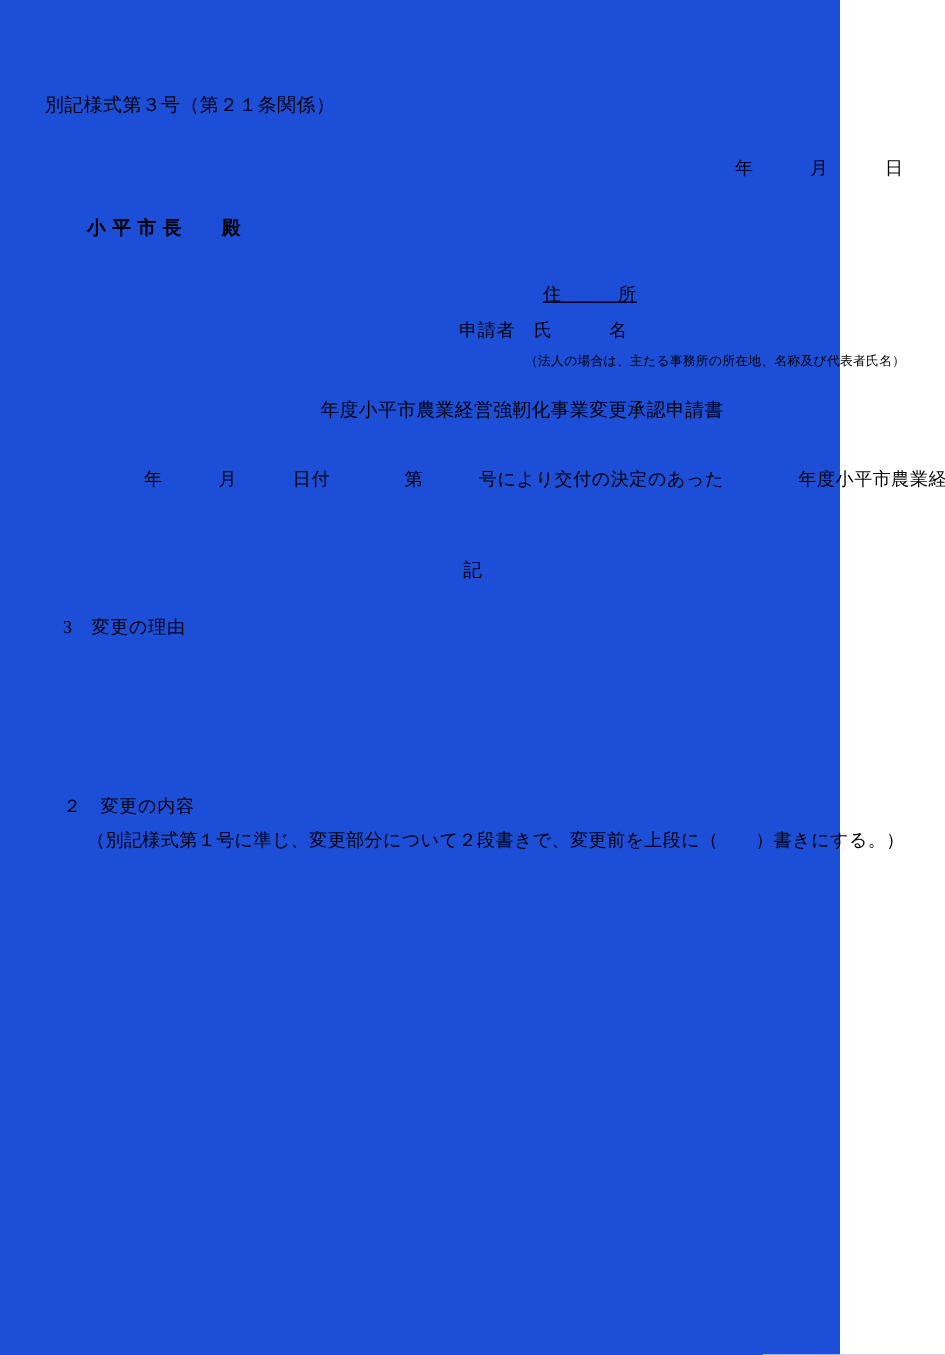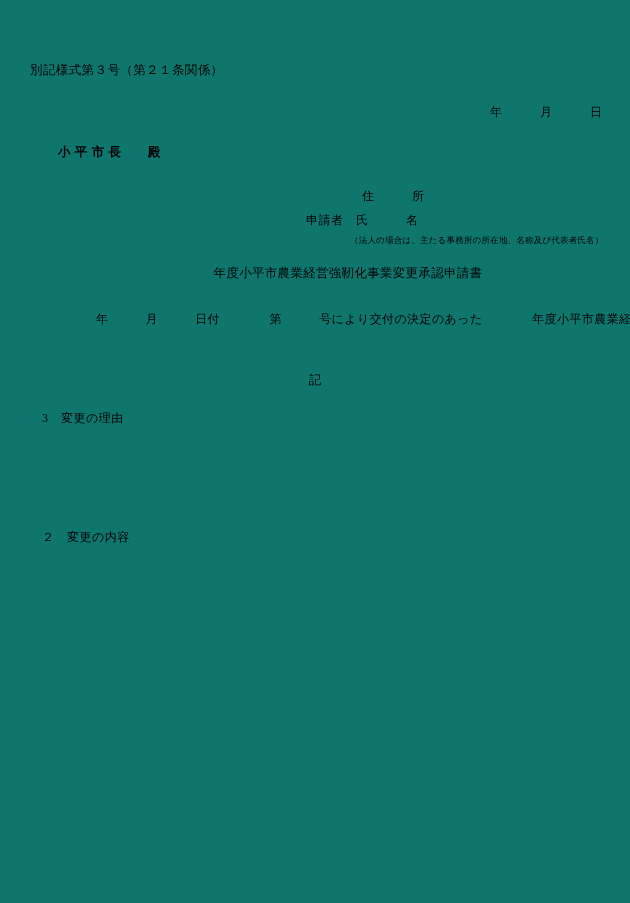--- a/index.html
+++ b/index.html
@@ -12,23 +12,23 @@
     height: 903px;
     font-family: "Liberation Serif", "DejaVu Serif", serif;
     color: #000000;
     position: relative;
     overflow: hidden;
   }
   .page {
     position: absolute;
     left: 0;
     top: 0;
-    width: 630px;
+    width: 560px;
     height: 903px;
-    background: #0f766e;
+    background: #1d4ed8;
   }
   .line {
     position: absolute;
     white-space: pre;
     font-family: "Liberation Serif", "DejaVu Serif", serif;
   }
 
   
   #form-number {
     left: 30px;
@@ -53,20 +53,21 @@
     letter-spacing: 0.6px;
     font-weight: bold;
   }
 
   
   #applicant-address {
     left: 362px;
     top: 188px;
     font-size: 12px;
     letter-spacing: 0.5px;
+    text-decoration: underline;
   }
   #applicant-name {
     left: 306px;
     top: 212px;
     font-size: 12px;
     letter-spacing: 0.5px;
   }
   #applicant-note {
     left: 350px;
     top: 235px;
@@ -149,14 +150,15 @@
 
   <div class="line" id="body-line-1">年　　　月　　　日付　　　　第　　　号により交付の決定のあった　　　　年度小平市農業経営強</div>
 
 
   <div class="line" id="ki-mark">記</div>
 
   <div class="line" id="item-1">3　変更の理由</div>
 
   <div class="line" id="item-2">２　変更の内容</div>
 
+  <div class="line" id="item-2-note">（別記様式第１号に準じ、変更部分について２段書きで、変更前を上段に（　　）書きにする。）</div>
 
 </div>
 
 </body></html>

